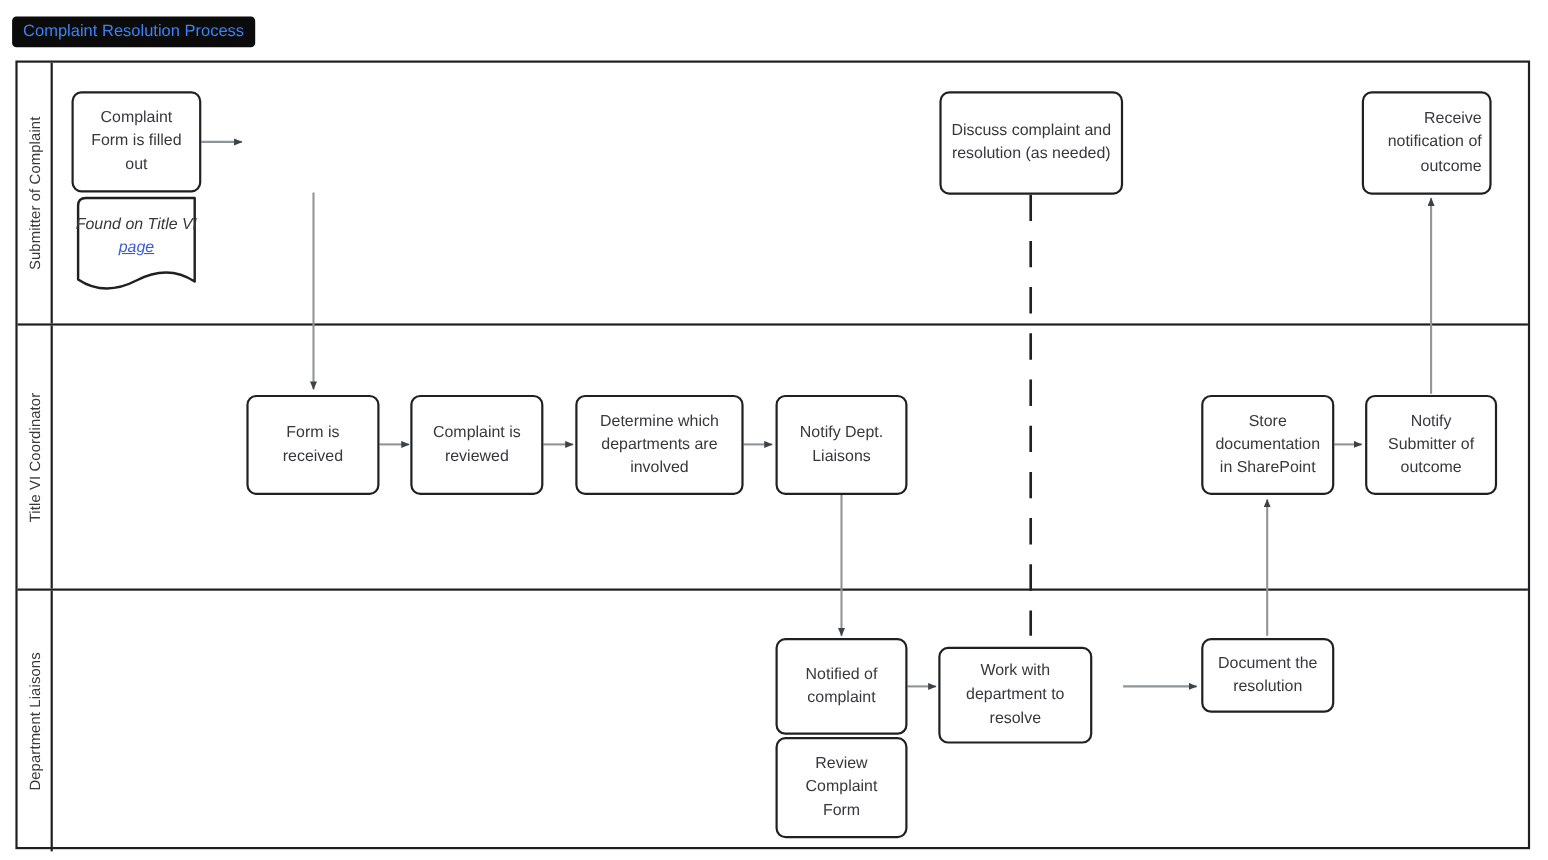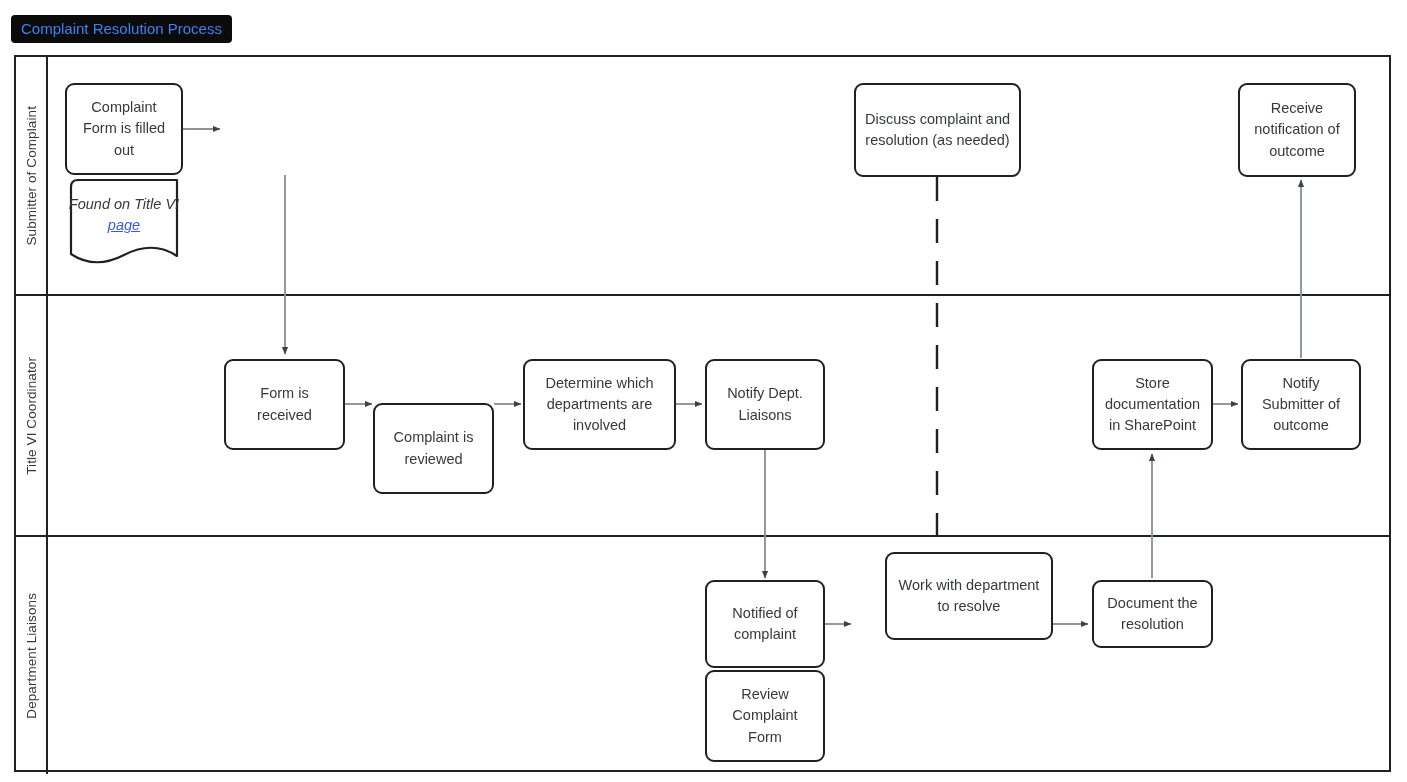--- a/index.html
+++ b/index.html
@@ -161,29 +161,29 @@
     <div class="doc-label">
       <span>Found on Title VI </span><a class="doclink" href="#">page</a>
     </div>
   </div>
 
 
   <div class="node" style="left:854px;top:83px;width:167px;height:94px;">
     <span class="node-txt">Discuss complaint and resolution (as needed)</span>
   </div>
 
-  <div class="node" style="left:1238px;top:83px;width:118px;height:94px;">
+  <div class="node" style="left:1238px;top:83px;width:118px;height:94px;text-align:right;">
     <span class="node-txt">Receive notification of outcome</span>
   </div>
 
   <div class="node" style="left:224px;top:359px;width:121px;height:91px;">
     <span class="node-txt">Form is received</span>
   </div>
 
-  <div class="node" style="left:373px;top:359px;width:121px;height:91px;margin-top:44px;">
+  <div class="node" style="left:373px;top:359px;width:121px;height:91px;">
     <span class="node-txt">Complaint is reviewed</span>
   </div>
 
   <div class="node" style="left:523px;top:359px;width:153px;height:91px;">
     <span class="node-txt">Determine which departments are involved</span>
   </div>
 
   <div class="node" style="left:705px;top:359px;width:120px;height:91px;">
     <span class="node-txt">Notify Dept. Liaisons</span>
   </div>
@@ -197,21 +197,21 @@
   </div>
 
   <div class="node" style="left:705px;top:580px;width:120px;height:88px;">
     <span class="node-txt">Notified of complaint</span>
   </div>
 
   <div class="node" style="left:705px;top:670px;width:120px;height:92px;">
     <span class="node-txt">Review Complaint Form</span>
   </div>
 
-  <div class="node" style="left:853px;top:552px;width:168px;height:88px;margin-left:32px;">
+  <div class="node" style="left:853px;top:588px;width:140px;height:88px;">
     <span class="node-txt">Work with department to resolve</span>
   </div>
 
   <div class="node" style="left:1092px;top:580px;width:121px;height:68px;">
     <span class="node-txt">Document the resolution</span>
   </div>
 
 </div>
 
 </body></html>

